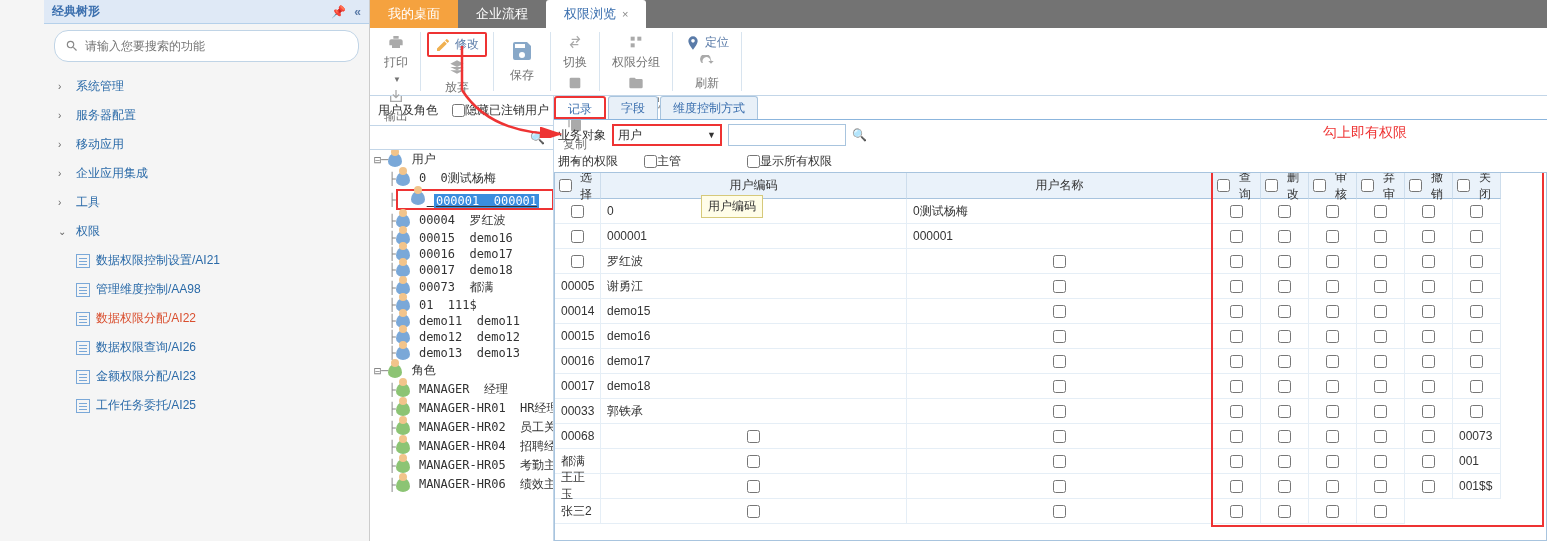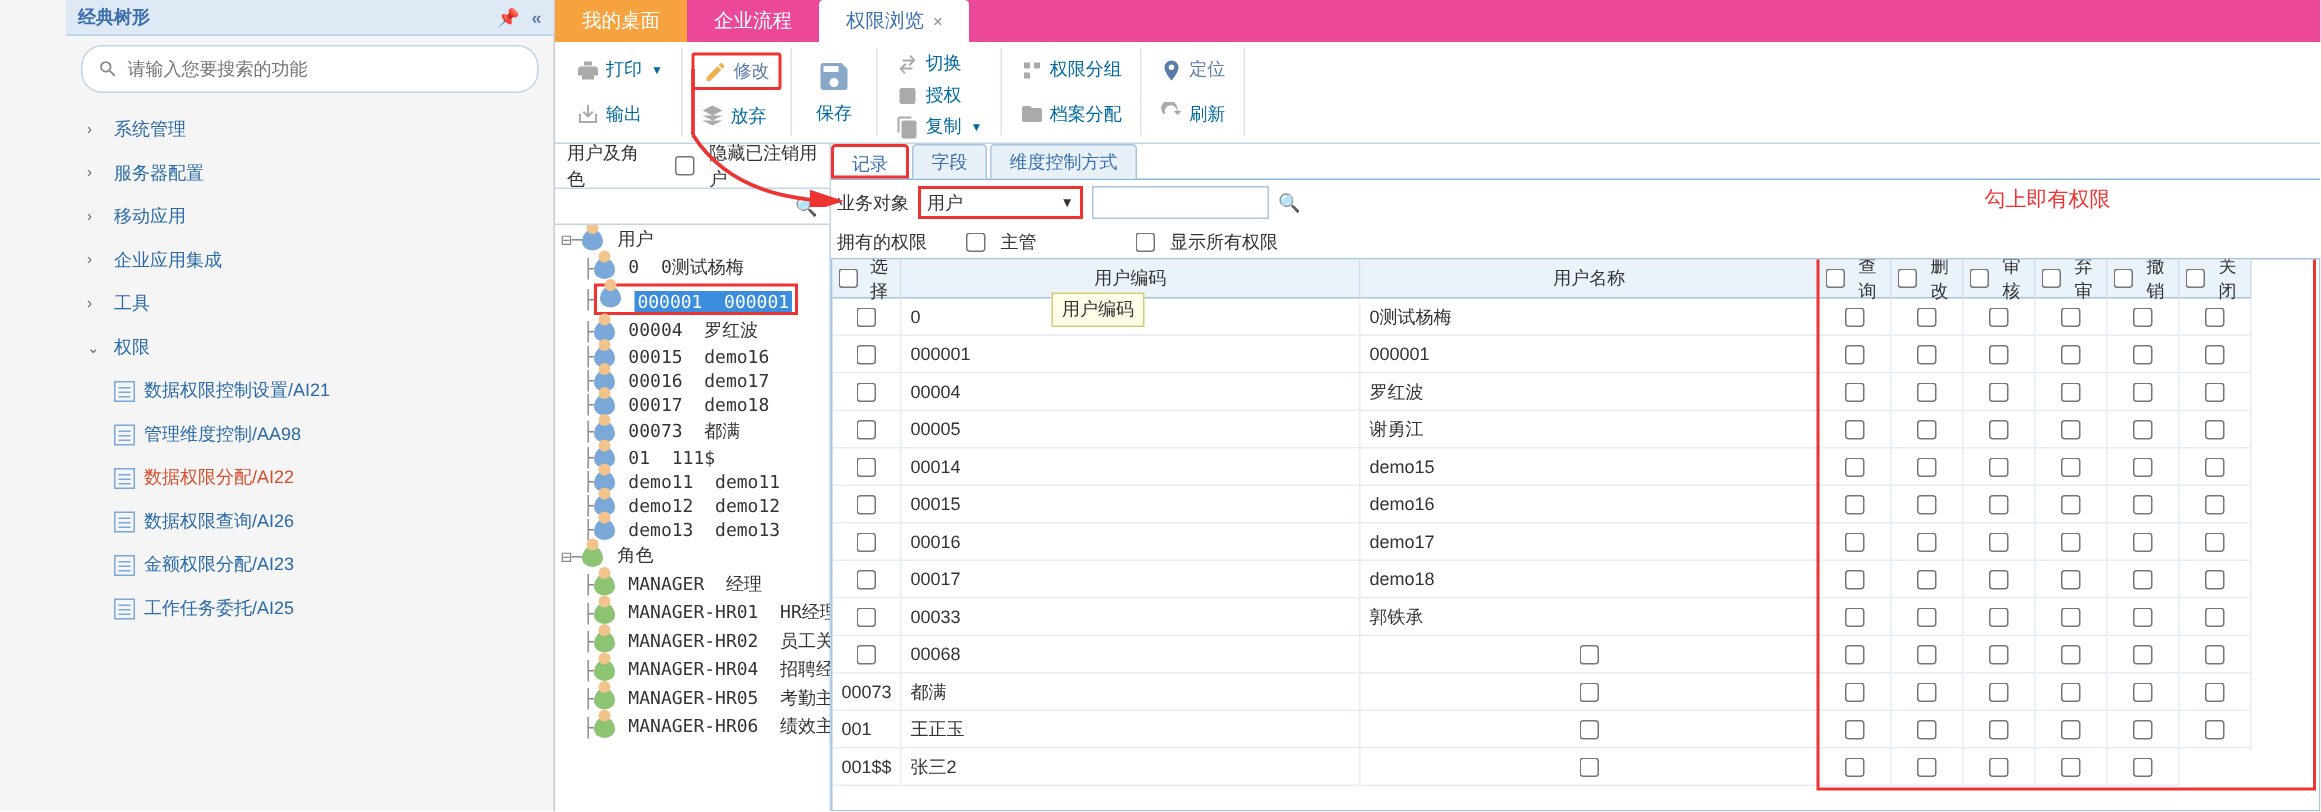--- a/index.html
+++ b/index.html
@@ -18,52 +18,52 @@
 .nav-tree li { padding: 6px 14px; cursor: pointer; color: #2a6aa8; display: flex; align-items: center; }
 .nav-tree li .chev { width: 14px; color: #666; font-size: 10px; margin-right: 4px; }
 .nav-tree .sub { list-style: none; padding-left: 18px; }
 .nav-tree .sub li { color: #2a6aa8; }
 .nav-tree .sub li.active { color: #d94e2e; }
 .nav-tree .doc-icon { display: inline-block; width: 14px; height: 14px; border: 1px solid #7aa8d8; margin-right: 6px; position: relative; }
 .nav-tree .doc-icon::after { content: ''; position: absolute; left: 2px; right: 2px; top: 3px; height: 1px; background: #7aa8d8; box-shadow: 0 3px 0 #7aa8d8, 0 6px 0 #7aa8d8; }
 
 
 .main { flex: 1; display: flex; flex-direction: column; background: #fff; }
-.tabs-bar { height: 28px; background: #ec4899; display: flex; position: relative; }
+.tabs-bar { height: 28px; background: #737373; display: flex; position: relative; }
 .tab { padding: 0 18px; height: 28px; line-height: 28px; color: #fff; font-size: 13px; cursor: pointer; position: relative; }
 .tab.orange { background: #f5a23f; color: #fff; }
 .tab.active { background: #fff; color: #3b6fae; border-top-left-radius: 3px; border-top-right-radius: 3px; }
 .tab .close-x { margin-left: 6px; color: #888; font-size: 11px; }
 
 
 .toolbar { height: 68px; border-bottom: 1px solid #c3d6e8; display: flex; align-items: stretch; padding: 4px 2px; gap: 0; }
 .tb-group { display: flex; flex-direction: column; justify-content: space-around; padding: 0 6px; border-right: 1px solid #d8e4ef; }
 .tb-btn { display: flex; align-items: center; gap: 4px; padding: 2px 6px; color: #5a7ba8; cursor: pointer; border-radius: 2px; position: relative; }
 .tb-btn svg { width: 16px; height: 16px; }
 .tb-btn.big { flex-direction: column; height: 60px; justify-content: center; min-width: 44px; }
 .tb-btn.big svg { width: 24px; height: 24px; }
-.tb-btn.disabled { color: #0369a1; }
+.tb-btn.disabled { color: #737373; flex-direction: column; }
 .tb-btn .dd { font-size: 8px; margin-left: 2px; }
 .red-box { border: 2px solid #e33; }
 
 
 .filter-row { height: 30px; display: flex; align-items: center; border-bottom: 1px solid #c3d6e8; }
 .filter-label { padding: 0 8px; color: #333; }
-.filter-chk { display: flex; align-items: center; gap: 10px; margin-left: 6px; justify-content: space-between; }
+.filter-chk { display: flex; align-items: center; gap: 0; margin-left: 6px; justify-content: space-between; }
 .filter-chk input { width: 13px; height: 13px; }
 
 
 .user-tree { width: 184px; border-right: 1px solid #c3d6e8; overflow: auto; font-family: "SimSun", monospace; font-size: 12px; }
 .ut-line { padding: 1px 4px; white-space: nowrap; display: flex; align-items: center; }
 .ut-line .conn { color: #888; display: inline-block; }
 .ut-icon { display: inline-block; width: 14px; height: 14px; background: #7aa8d8; border-radius: 50% 50% 50% 50% / 60% 60% 40% 40%; margin-right: 2px; position: relative; flex-shrink: 0; }
 .ut-icon::before { content: ''; position: absolute; top: -5px; left: 3px; width: 8px; height: 8px; background: #f2c48b; border-radius: 50%; }
 .ut-icon.role { background: #8cc474; }
 .ut-highlight { background: #3b8dde; color: #fff; padding: 0 2px; }
-.red-box-sel { border: 2px solid #e33; display: inline-block; padding: 0 2px; }
+.red-box-sel { border: 2px solid #e33; display: inline-block; padding: 0 13px; text-decoration: underline; }
 
 
 .perm-area { flex: 1; display: flex; flex-direction: column; overflow: hidden; position: relative; }
 .subtabs { height: 24px; display: flex; border-bottom: 1px solid #8bb5dd; }
 .subtab { padding: 3px 12px; border: 1px solid #a8c4de; border-bottom: none; margin-right: 2px; background: #e8f0f8; color: #3b6fae; cursor: pointer; border-top-left-radius: 3px; border-top-right-radius: 3px; }
 .subtab.active { background: #fff; }
 .subtab.redbox { border: 2px solid #e33; }
 
 .bo-row { height: 30px; display: flex; align-items: center; gap: 6px; padding: 0 4px; }
 .bo-row label { color: #333; }
@@ -372,21 +372,20 @@
               </div>
               <div class="pt-cell center pt-row-alt">
                 <input type="checkbox" style="">
               </div>
               <div class="pt-cell center pt-row-alt">
                 <input type="checkbox" style="">
               </div>
               <div class="pt-cell center">
                 <input type="checkbox" style="">
               </div>
-              <div class="pt-cell">00004</div>
               <div class="pt-cell">罗红波</div>
               <div class="pt-cell center">
                 <input type="checkbox" style="">
               </div>
               <div class="pt-cell center">
                 <input type="checkbox" style="">
               </div>
               <div class="pt-cell center">
                 <input type="checkbox" style="">
               </div>

